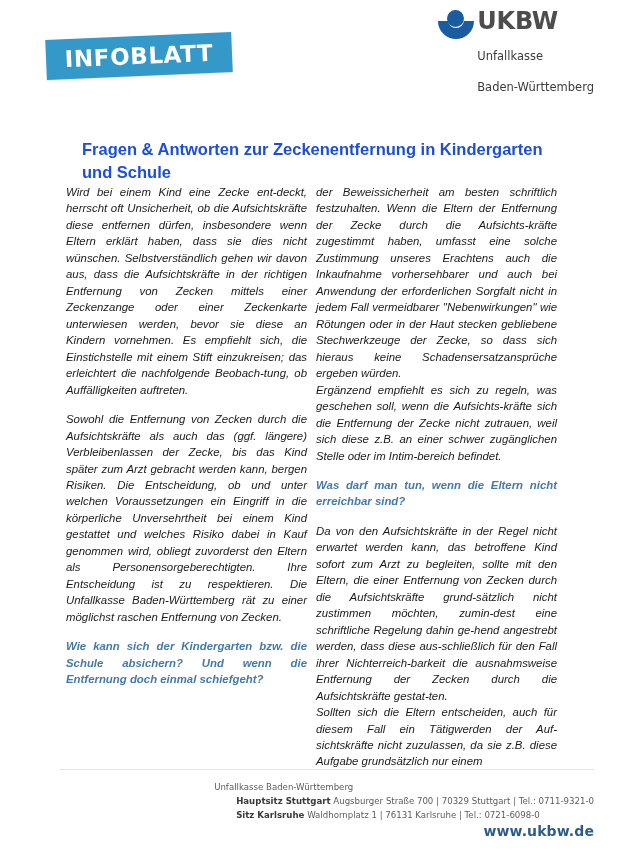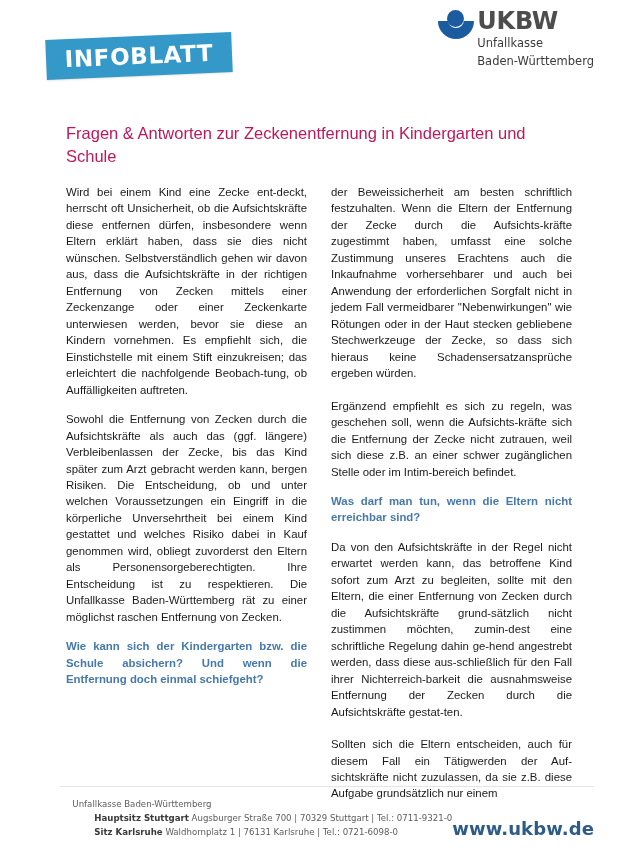--- a/index.html
+++ b/index.html
@@ -92,59 +92,60 @@
     font-weight: bold;
     color: #4d4d4d;
     letter-spacing: -0.2px;
     font-family: "DejaVu Sans", sans-serif;
     display: block;
   }
   .logo-sub {
     font-size: 11.5px;
     color: #3b3b3b;
     display: block;
-    margin-top: 3px;
+    margin-top: 16px;
     line-height: 1.28;
     font-family: "DejaVu Sans", sans-serif;
   }
 
   
   .doc-title {
-    margin: 0;
+    margin: 16px;
     padding: 18px 60px 0 66px;
     font-size: 16.5px;
-    font-weight: normal;
+    font-weight: bold;
     line-height: 1.42;
-    color: #be185d;
+    color: #1d4ed8;
   }
 
   
   .columns {
     position: absolute;
     top: 184px;
     left: 66px;
     right: 52px;
     bottom: 72px;
     display: flex;
-    gap: 24px;
+    gap: 9px;
+    font-style: italic;
   }
   .col {
     width: 241px;
     flex: 0 0 241px;
   }
   .col p {
     margin: 0;
     font-size: 11.4px;
     line-height: 1.445;
     text-align: justify;
     text-justify: inter-word;
     hyphens: manual;
     color: #1a1a1a;
   }
-  .col p + p { margin-top: 16px; }
+  .col p + p { margin-top: 0px; }
   .col h2 {
     margin: 13px 0 0 0;
     font-size: 11.4px;
     line-height: 1.445;
     font-weight: bold;
     color: #4679ab;
     text-align: justify;
   }
   .col p.after-head { margin-top: 13px; }
 
@@ -156,33 +157,34 @@
     bottom: 18px;
   }
   .footer-rule {
     height: 1px;
     background: #e4e4e4;
     margin-bottom: 11px;
   }
   .footer-inner {
     display: flex;
     align-items: flex-end;
-    justify-content: flex-end;
+    justify-content: space-between;
+    flex-direction: column;
   }
   .footer-addr {
     font-size: 8.6px;
     line-height: 1.62;
     color: #5c5c5c;
     font-family: "DejaVu Sans", sans-serif;
   }
   .footer-addr .org { display: block; }
   .footer-addr .line { display: block; }
   .footer-addr b { color: #3a3a3a; padding-left: 22px; }
   .footer-url {
-    font-size: 18px;
+    font-size: 14px;
     font-weight: bold;
     color: #2e5c8a;
     font-family: "DejaVu Sans", sans-serif;
     padding-bottom: 1px;
     letter-spacing: 0.1px;
   }
 </style>
 </head>
 <body>
 

